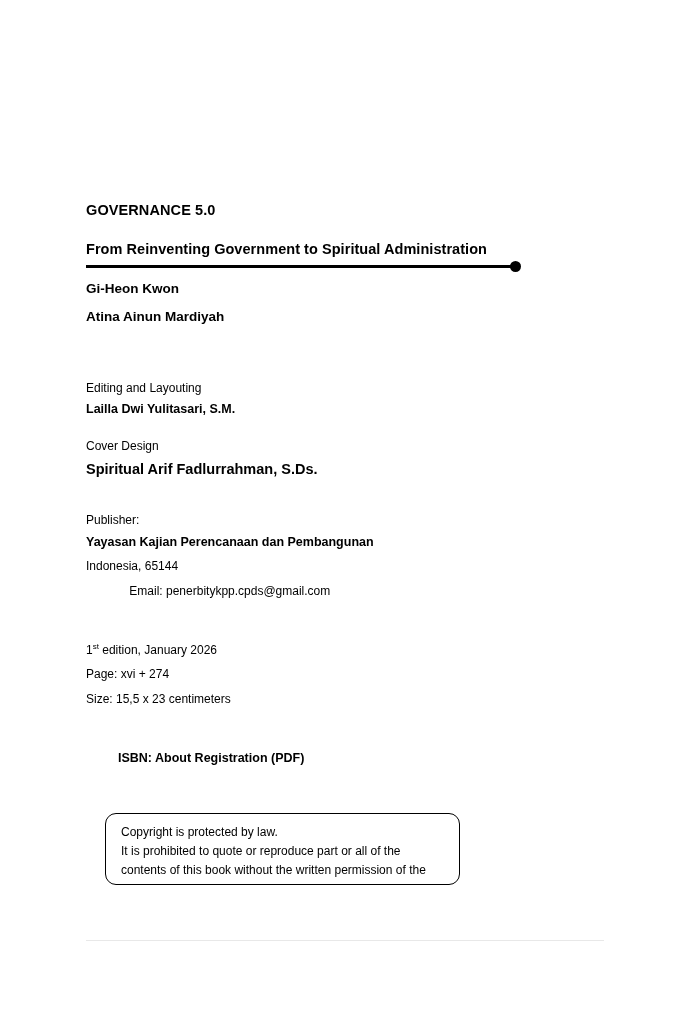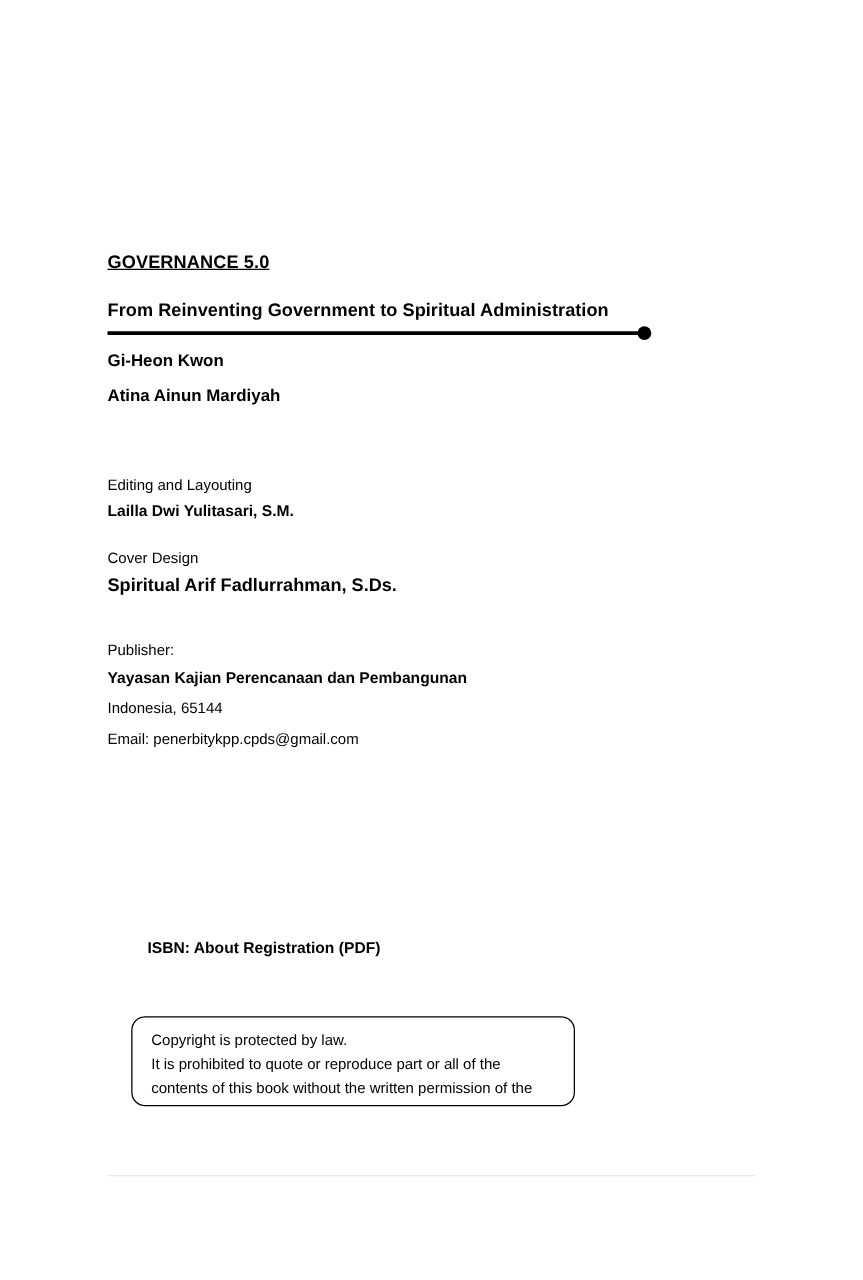--- a/index.html
+++ b/index.html
@@ -32,21 +32,20 @@
     left: 86px;
     top: 202px;
     width: 520px;
   }
   .book-title {
     font-size: 14.5px;
     font-weight: bold;
     letter-spacing: 0.1px;
     line-height: 1.2;
     margin: 0;
-    text-decoration: underline;
   }
   .book-subtitle {
     font-size: 14.5px;
     font-weight: bold;
     letter-spacing: 0.05px;
     line-height: 1.2;
     margin: 22px 0 0 0;
   }
 
   
@@ -127,21 +126,21 @@
     font-size: 12.5px;
     font-weight: bold;
     line-height: 1.2;
     margin: 0 0 9px 0;
   }
   .pub-line {
     font-size: 12px;
     line-height: 1.2;
     margin: 0 0 10px 0;
   }
-  .pub-line:last-child { margin-bottom: 14px; }
+  .pub-line:last-child { margin-bottom: 14px; text-align: center; }
 
   
   .edition {
     position: absolute;
     left: 86px;
     top: 643px;
   }
   .edition-line {
     font-size: 12px;
     line-height: 1.2;
@@ -232,20 +231,25 @@
     </div>
   </div>
 
   <div class="publisher">
     <p class="pub-label">Publisher:</p>
     <p class="pub-name">Yayasan Kajian Perencanaan dan Pembangunan</p>
     <p class="pub-line">Indonesia, 65144</p>
     <p class="pub-line">Email: penerbitykpp.cpds@gmail.com</p>
   </div>
 
+  <div class="edition">
+    <p class="edition-line"><span>1</span><sup>st</sup><span> edition, January 2026</span></p>
+    <p class="edition-line">Page: xvi + 274</p>
+    <p class="edition-line">Size: 15,5 x 23 centimeters</p>
+  </div>
 
   <div class="isbn">ISBN: About Registration (PDF)</div>
 
   <div class="copyright-box">
     <div class="copyright-inner">
       <p class="copyright-line">Copyright is protected by law.</p>
       <p class="copyright-line">It is prohibited to quote or reproduce part or all of the</p>
       <p class="copyright-line">contents of this book without the written permission of the</p>
     </div>
   </div>

